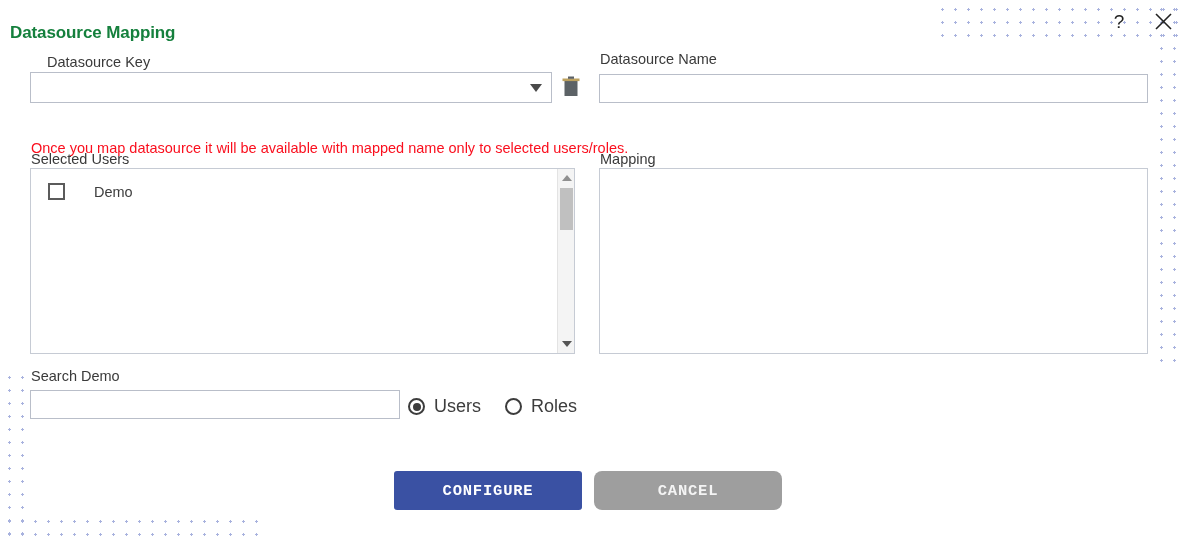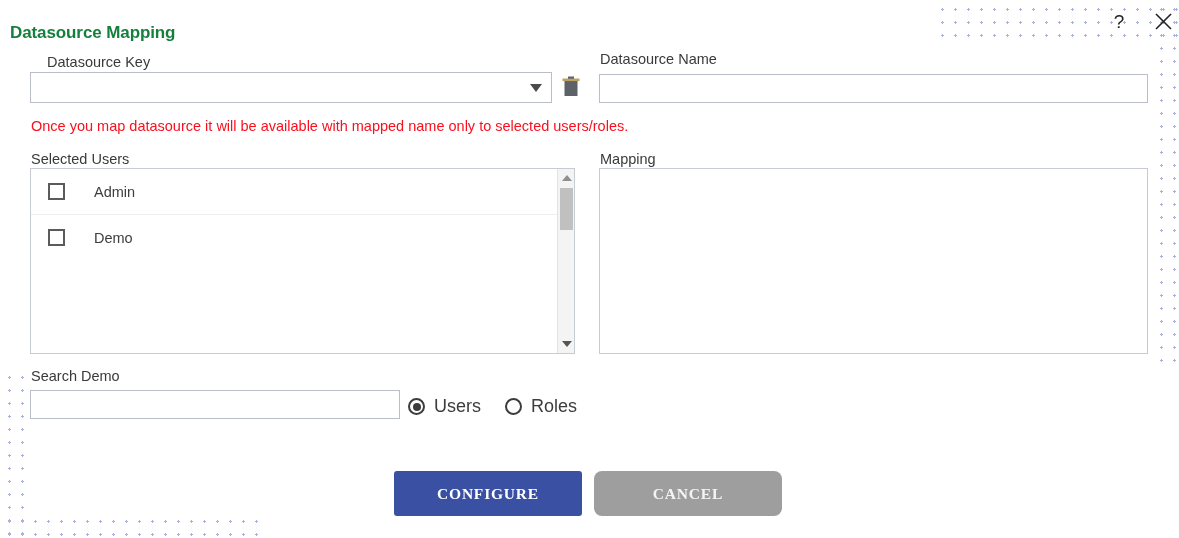--- a/index.html
+++ b/index.html
@@ -270,25 +270,25 @@
     margin-left: 9px;
     font-size: 18px;
     color: #3d3d3d;
     cursor: pointer;
   }
 
   
   .action-btn {
     position: absolute;
     top: 471px;
-    height: 45px;
+    height: 39px;
     border: none;
     border-radius: 3px;
     color: #ffffff;
-    font-family: Liberation Serif, serif;
+    font-family: Liberation Mono, monospace;
     font-size: 15.5px;
     font-weight: bold;
     letter-spacing: 0.8px;
     cursor: pointer;
   }
   #configure-button {
     left: 394px;
     width: 188px;
     background: #3a51a3;
   }
@@ -331,30 +331,26 @@
     <rect x="2.5" y="5" width="13" height="15" fill="#5c6266"></rect>
     <rect x="0.5" y="2.5" width="17" height="2.6" fill="#bda15e"></rect>
     <rect x="6" y="0.5" width="6" height="2.3" fill="#5c6266"></rect>
   </svg>
 </button>
 
 <div class="field-label" style="left:600px; top:51px;text-align:center;">Datasource Name</div>
 
 <input class="text-input" id="datasource-name-input" type="text" style="left: 599px; top: 74px; width: 549px; height: 29px;" placeholder="">
 
-<div id="mapping-warning" style="color: rgb(250, 15, 30);">Once you map datasource it will be available with mapped name only to selected users/roles.</div>
+<div id="mapping-warning" style="color: rgb(250, 15, 30); margin-top: 22px;">Once you map datasource it will be available with mapped name only to selected users/roles.</div>
 
 <div class="field-label" style="left:31px; top:151px;">Selected Users</div>
 
 <div class="listbox" id="available-users-list">
   <div class="list-scroll" id="available-users-rows">
-      <div class="list-row">
-        <span class="row-checkbox"></span>
-        <span class="row-label">Admin</span>
-      </div>
       <div class="list-row">
         <span class="row-checkbox"></span>
         <span class="row-label">Demo</span>
       </div>
     </div>
   <div class="vscroll">
     <div class="vscroll-arrow up">
         <span class="tri-up"></span>
       </div>
     <div class="vscroll-thumb"></div>

